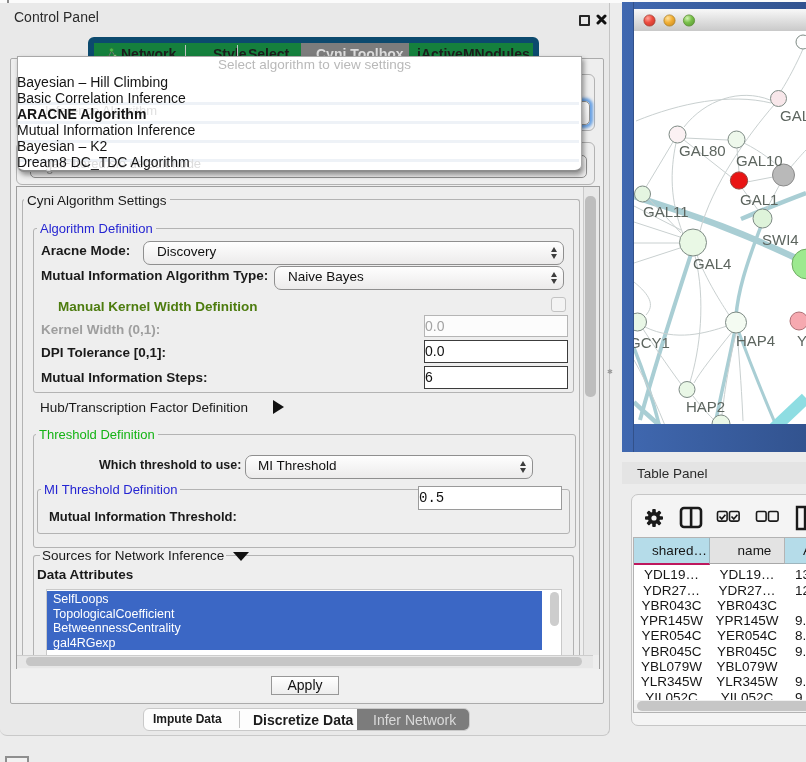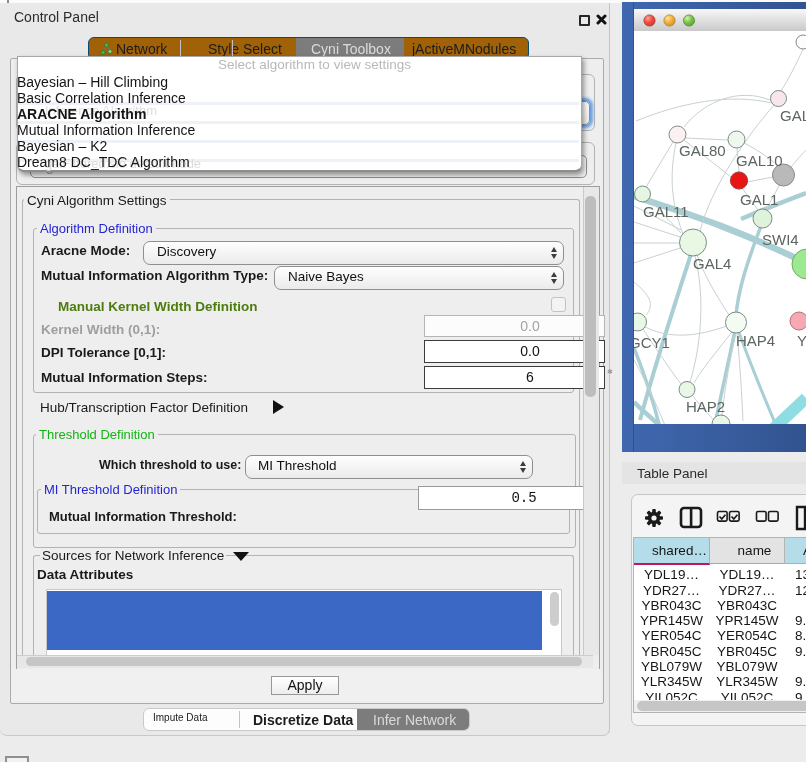--- a/index.html
+++ b/index.html
@@ -13,39 +13,39 @@
           border-radius:0 0 7px 7px;}
   .glabel{font-size:13.5px;color:#1a1a1a;}
   .groupbox{border:1px solid #b3b3b3;border-radius:3px;}
   .combo{background:linear-gradient(#fefefe,#ecebeb);border:1px solid #8f8f8f;border-radius:7px;}
   .spin{position:absolute;right:5px;top:50%;width:7px;height:12px;margin-top:-6px;}
   .spin:before{content:"";position:absolute;left:0;top:0;border-left:3.5px solid transparent;
      border-right:3.5px solid transparent;border-bottom:5px solid #3d3d3d;}
   .spin:after{content:"";position:absolute;left:0;bottom:0;border-left:3.5px solid transparent;
      border-right:3.5px solid transparent;border-top:5px solid #3d3d3d;}
   .inp{background:#fff;border:1px solid #3c3c3c;font-size:14px;color:#111;
-       text-align:center;line-height:20px;padding-right:6px;padding-left:37px;}
+       text-align:left;line-height:20px;padding-right:6px;}
 </style>
 </head>
 <body>
 
 <div class="abs" style="left:0;top:0;width:806px;height:3px;background:#fbfbfb;"></div>
 <div class="abs" style="left:7px;top:0;width:2px;height:3px;background:#8a8a8a;"></div>
 
 <div id="cpanel" class="abs"></div>
 
 <div class="abs" style="left:14px;top:9px;font-size:14px;color:#2b2b2b;">Control Panel</div>
 
 <div class="abs" style="left:579px;top:14.5px;width:7px;height:7px;border:2px solid #262626;border-radius:1px;"></div>
 <svg class="abs" style="left:596px;top:14px;" width="11" height="11" viewBox="0 0 11 11">
   <path d="M2 2 L9 9 M9 2 L2 9" stroke="#111" stroke-width="3" stroke-linecap="round"></path>
 </svg>
 
-<div class="abs" style="left:88px;top:37px;width:439px;height:21px;background:#a16207;
-     border:1px solid #0c4a6e;border-radius:6px;overflow:hidden;">
+<div class="abs" style="left:88px;top:37px;width:439px;height:21px;background:#15803d;
+     border:6px solid #0c4a6e;border-radius:6px;overflow:hidden;font-weight:bold;">
   <div class="abs" style="left:0;top:0;width:208px;height:21px;"></div>
   <svg class="abs" style="left:11px;top:4px;" width="13" height="13" viewBox="0 0 13 13">
     <path d="M3.5 10 L6.5 3.5 M6.5 3.5 L10 9" stroke="#777" stroke-width="1"></path>
     <circle cx="6.5" cy="3" r="2" fill="#49b84d" stroke="#2c7a30" stroke-width="0.8"></circle>
     <circle cx="3" cy="10.5" r="2" fill="#49b84d" stroke="#2c7a30" stroke-width="0.8"></circle>
     <circle cx="10" cy="9.5" r="2" fill="#8fd292" stroke="#2c7a30" stroke-width="0.8"></circle>
   </svg>
   <div class="abs" style="left:27px;top:3px;font-size:14px;color:#1c1c1c;">Network</div>
   <div class="abs" style="left:91px;top:2px;width:1px;height:17px;background:#c2c2c2;"></div>
   <div class="abs" style="left:101px;top:3px;font-size:14px;color:#1c1c1c;margin-left:18px;">Style</div>
@@ -115,35 +115,36 @@
 <div class="abs inp" style="left:418px;top:486px;width:136px;height:22px;border:1.5px solid #9a9a9a;line-height:22px;font-family:Liberation Mono, monospace;">0.5</div>
 
 <div class="abs groupbox" style="left:33px;top:555px;width:539px;height:105px;border-bottom:none;"></div>
 <div class="abs glabel" style="left:40px;top:548px;background:#eeeeee;padding:0 2px;">Sources for Network Inference</div>
 <div class="abs" style="left:233px;top:552px;width:0;height:0;border-left:8px solid transparent;
      border-right:8px solid transparent;border-top:9px solid #111;"></div>
 <div class="abs glabel b" style="left:37px;top:567px;">Data Attributes</div>
 
 <div class="abs" style="left:46px;top:589px;width:514px;height:67px;background:#fff;border:1px solid #c9c9c9;overflow:hidden;">
   <div class="abs" style="left:0;top:1px;width:495px;height:59px;background:#3b67c5;"></div>
+  <div class="abs" style="left:6px;top:2px;font-size:12.5px;color:#fff;line-height:14.7px;">SelfLoops<br>TopologicalCoefficient<br>BetweennessCentrality<br>gal4RGexp</div>
   <div class="abs" style="right:2px;top:2px;width:9px;height:34px;background:#cdcdcd;border-radius:5px;"></div>
 </div>
 
 <div class="abs" style="left:583px;top:187px;width:15px;height:468px;background:#e8e8e8;border-left:1px solid #c9c9c9;"></div>
 <div class="abs" style="left:585px;top:196px;width:11px;height:201px;background:#bdbdbd;border-radius:5px;"></div>
 <div class="abs" style="left:17px;top:655px;width:576px;height:12px;background:#e7e7e7;border-top:1px solid #cdcdcd;"></div>
 <div class="abs" style="left:26px;top:657px;width:556px;height:9px;background:#c6c6c6;border-radius:5px;"></div>
 
 <div class="abs" style="left:11px;top:669px;width:590px;height:32px;background:#f0f0f0;"></div>
 <div class="abs" style="left:271px;top:676px;width:66px;height:17px;background:linear-gradient(#ffffff,#ededed);
      border:1px solid #979797;border-radius:0;text-align:center;font-size:14px;color:#111;line-height:17px;">Apply</div>
 
 <div class="abs" style="left:143px;top:708px;width:325px;height:21px;background:#fdfdfd;
      border:1px solid #c9c9c9;border-radius:6px;overflow:hidden;">
-  <div class="abs" style="left:9px;top:3px;font-size:10px;color:#1c1c1c;font-weight:normal;">Impute Data</div>
+  <div class="abs" style="left:9px;top:3px;font-size:12px;color:#1c1c1c;font-weight:bold;">Impute Data</div>
   <div class="abs" style="left:95px;top:2px;width:1px;height:17px;background:#c2c2c2;"></div>
   <div class="abs" style="left:109px;top:3px;font-size:14px;color:#1c1c1c;font-weight:bold;">Discretize Data</div>
   <div class="abs" style="left:213px;top:0;width:112px;height:21px;background:#7c7c7c;"></div>
   <div class="abs" style="left:229px;top:3px;font-size:14px;color:#dadada;">Infer Network</div>
 </div>
 
 <div class="abs" style="left:17px;top:56px;width:563px;height:113px;background:#ffffff;
      border:1px solid #a8a8a8;border-bottom:2px solid #8d8d8d;border-radius:0 0 7px 7px;
      box-shadow:2px 3px 5px rgba(0,0,0,0.4);"></div>
 <div class="abs" style="left:18px;top:102px;width:561px;height:2.5px;background:#eef2f7;"></div>

